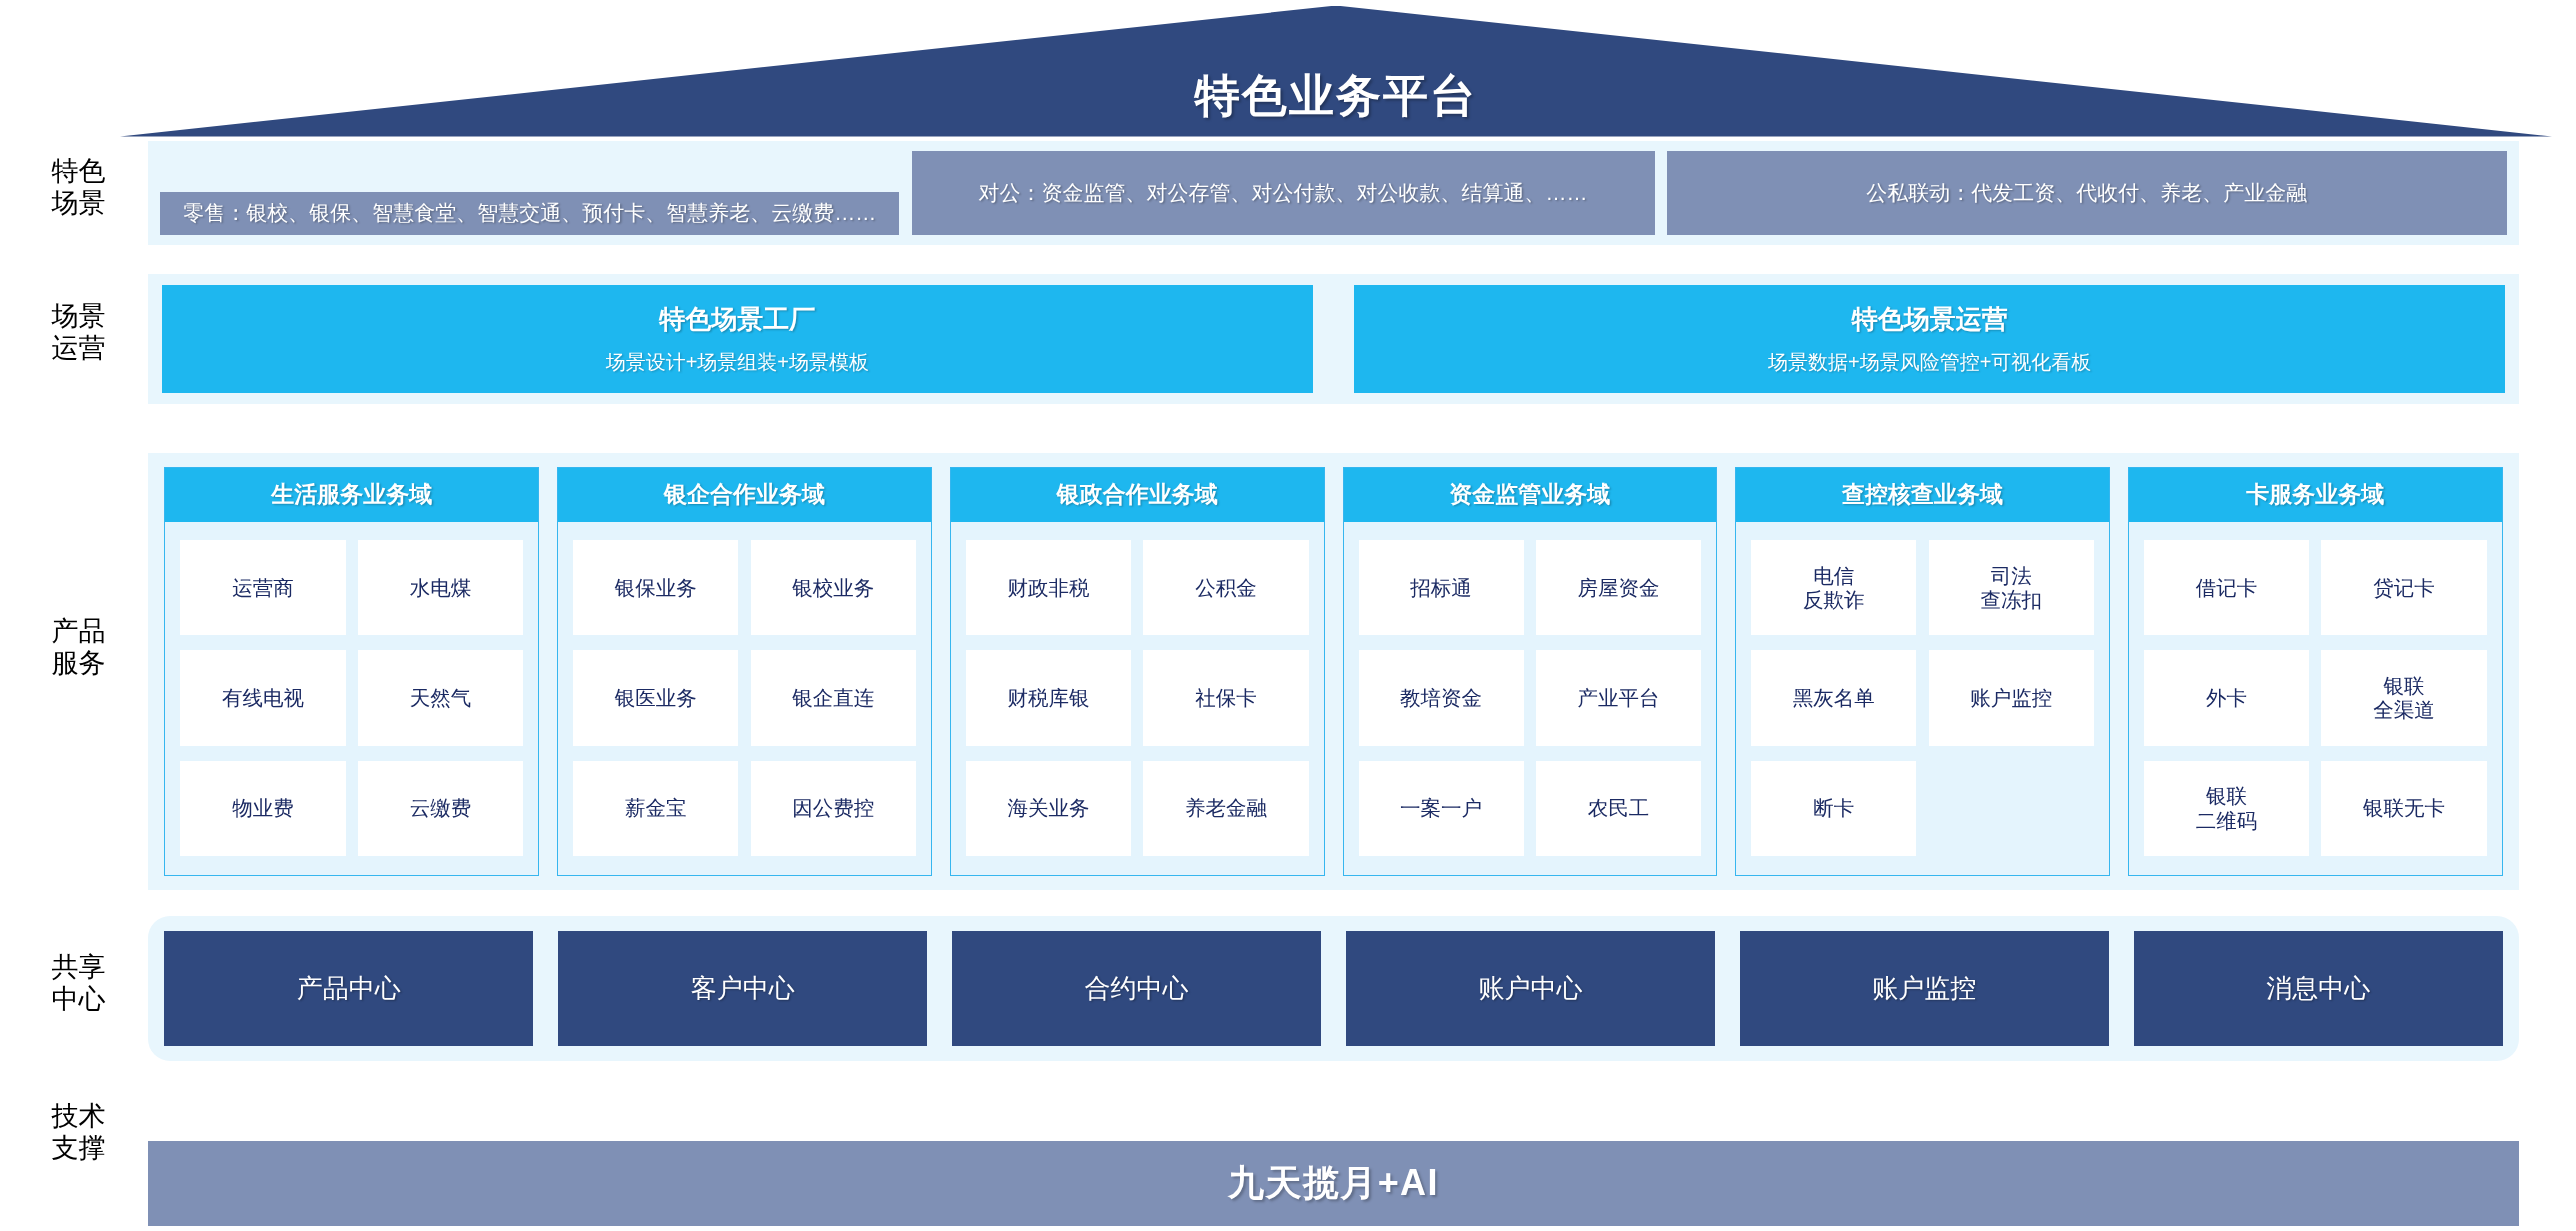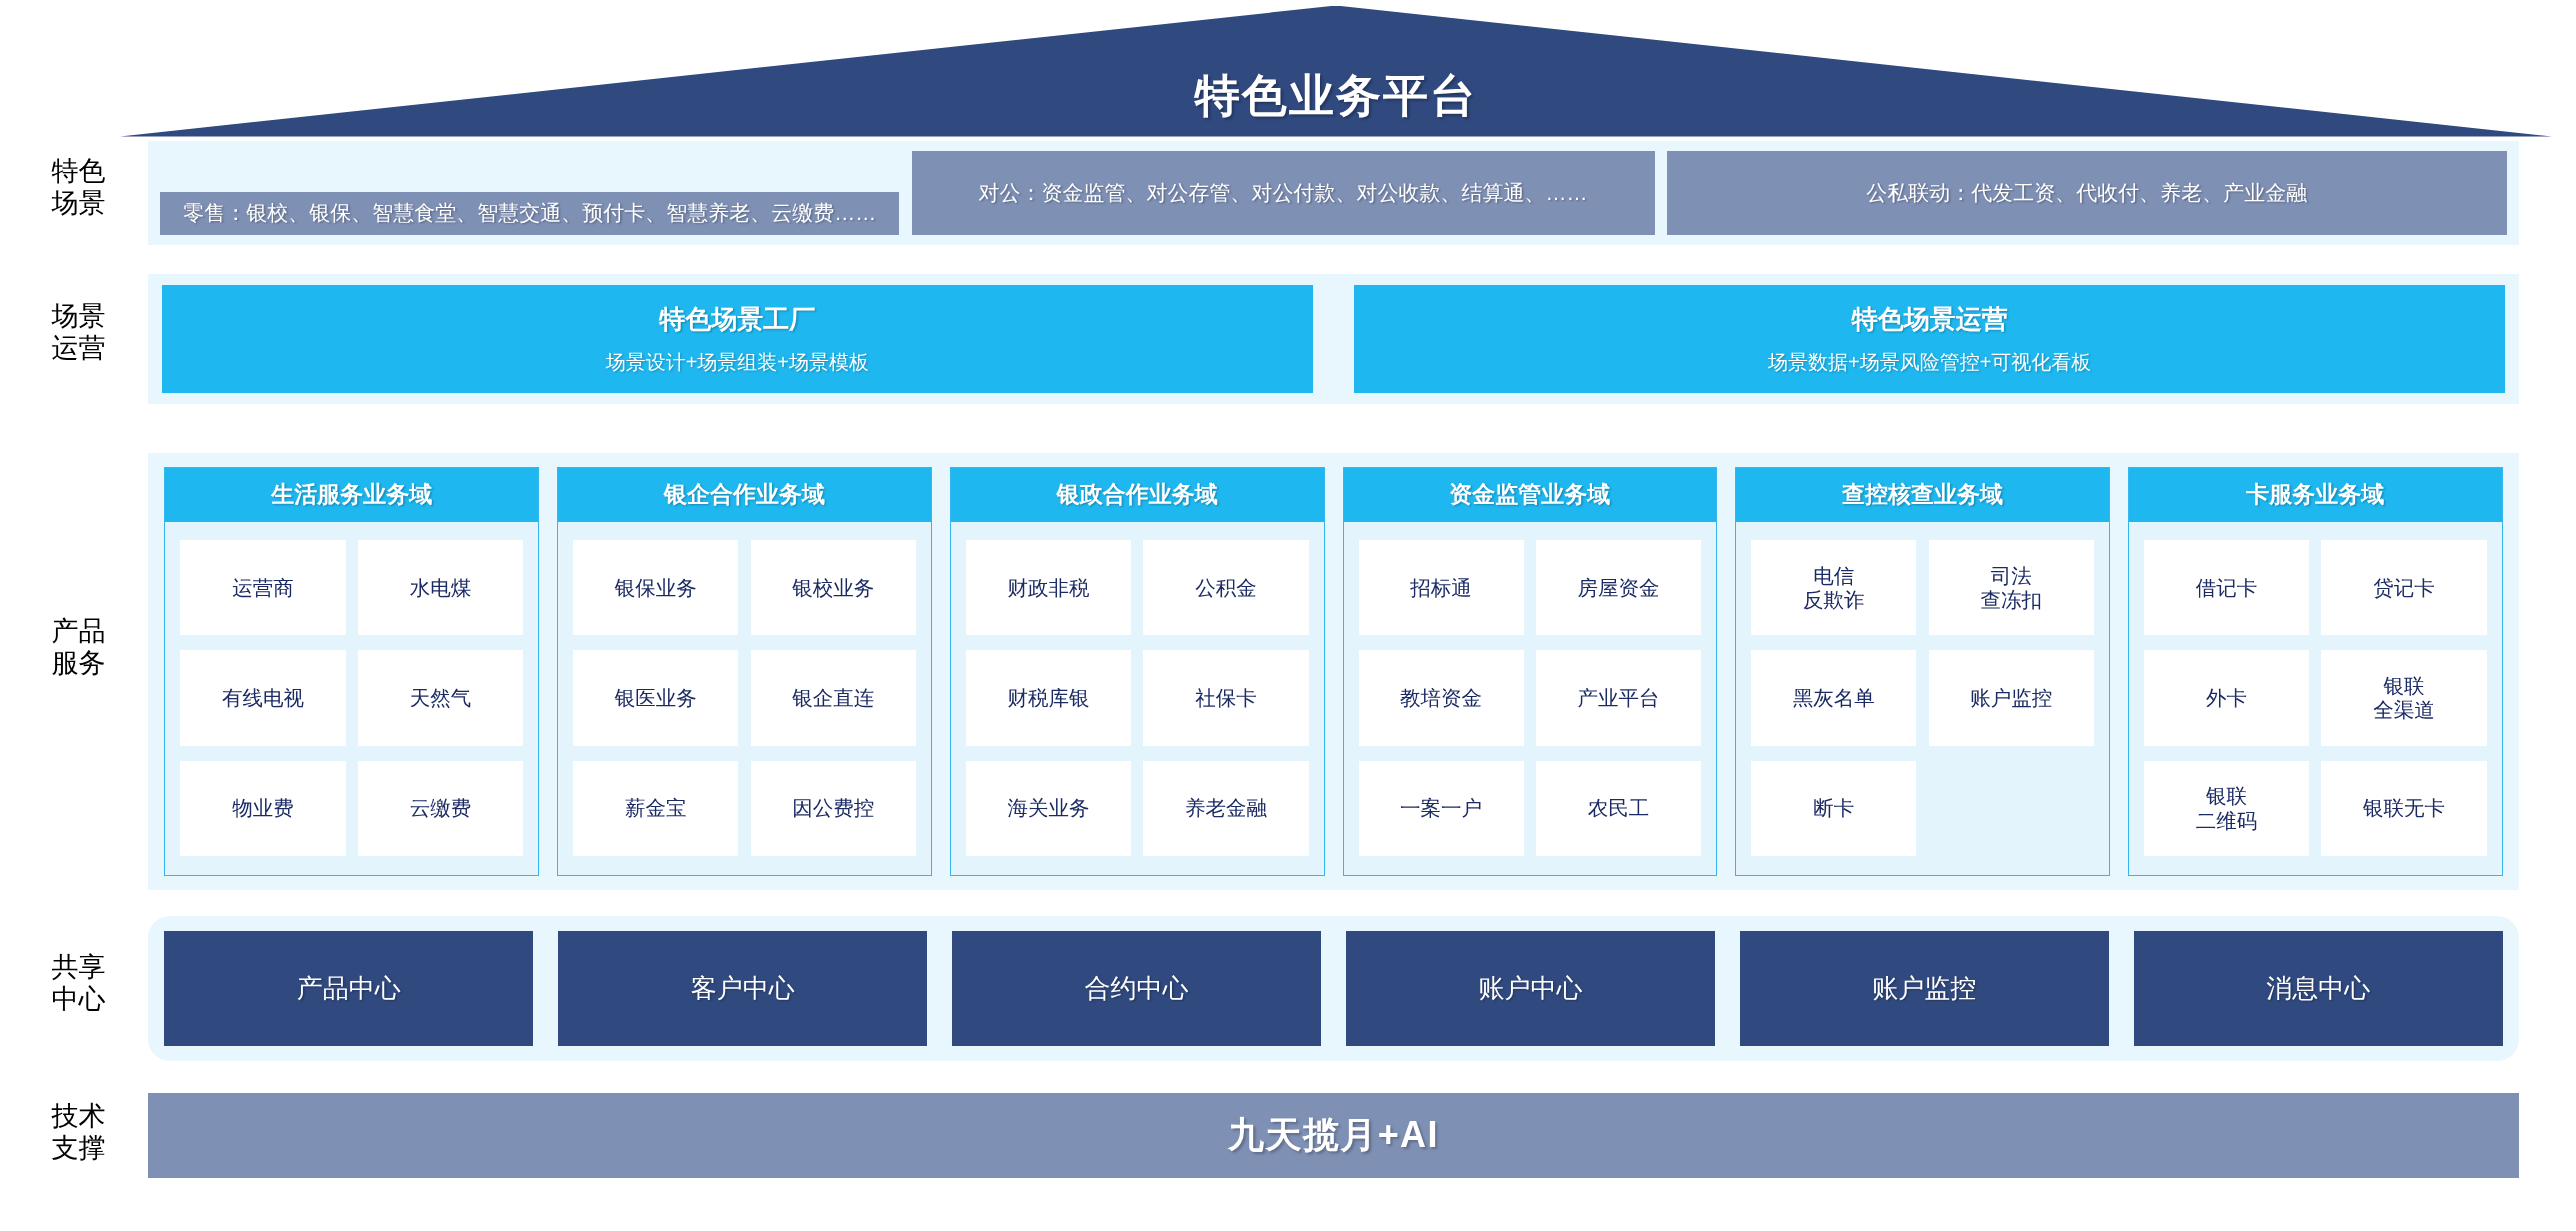--- a/index.html
+++ b/index.html
@@ -175,21 +175,21 @@
     color: #ffffff;
     font-size: 26px;
     display: flex;
     align-items: center;
     justify-content: center;
     text-shadow: 1.4px 1.4px 2.1px rgba(0,0,0,0.30);
   }
 
   
   #band-tech {
-    top: 1093px;
+    top: 1141px;
     height: 85px;
     background: #7f90b5;
   }
   .tech-text {
     position: absolute;
     inset: 0;
     display: flex;
     align-items: center;
     justify-content: center;
     color: #ffffff;

